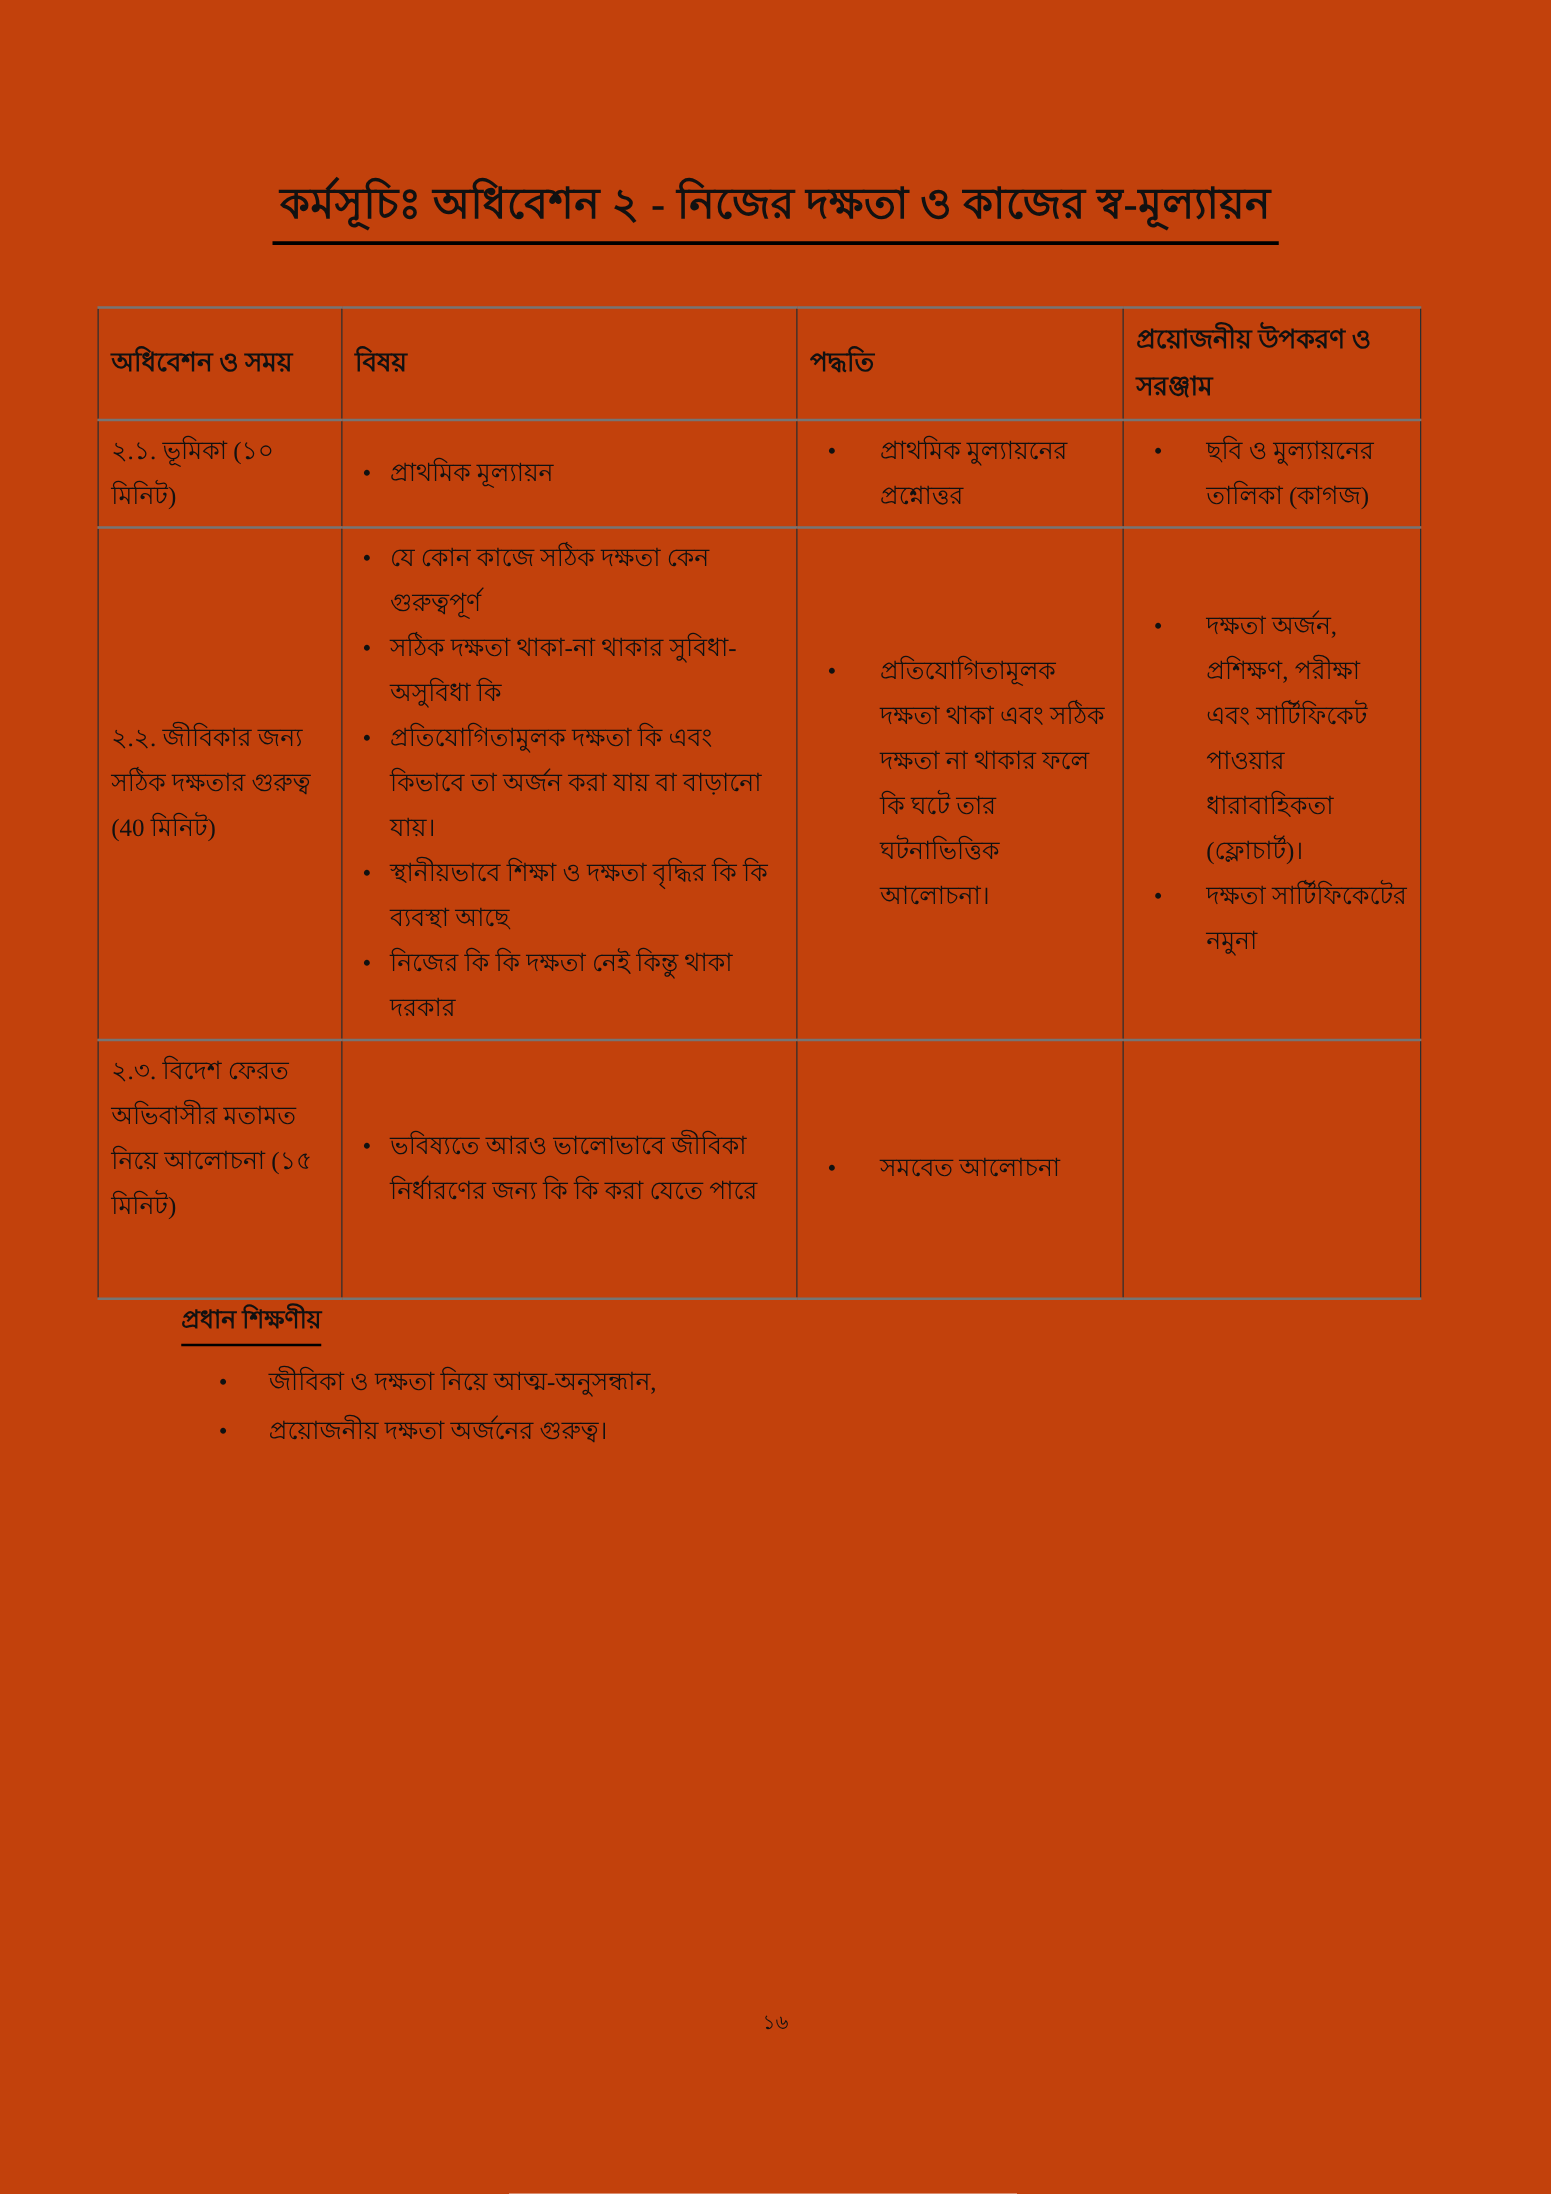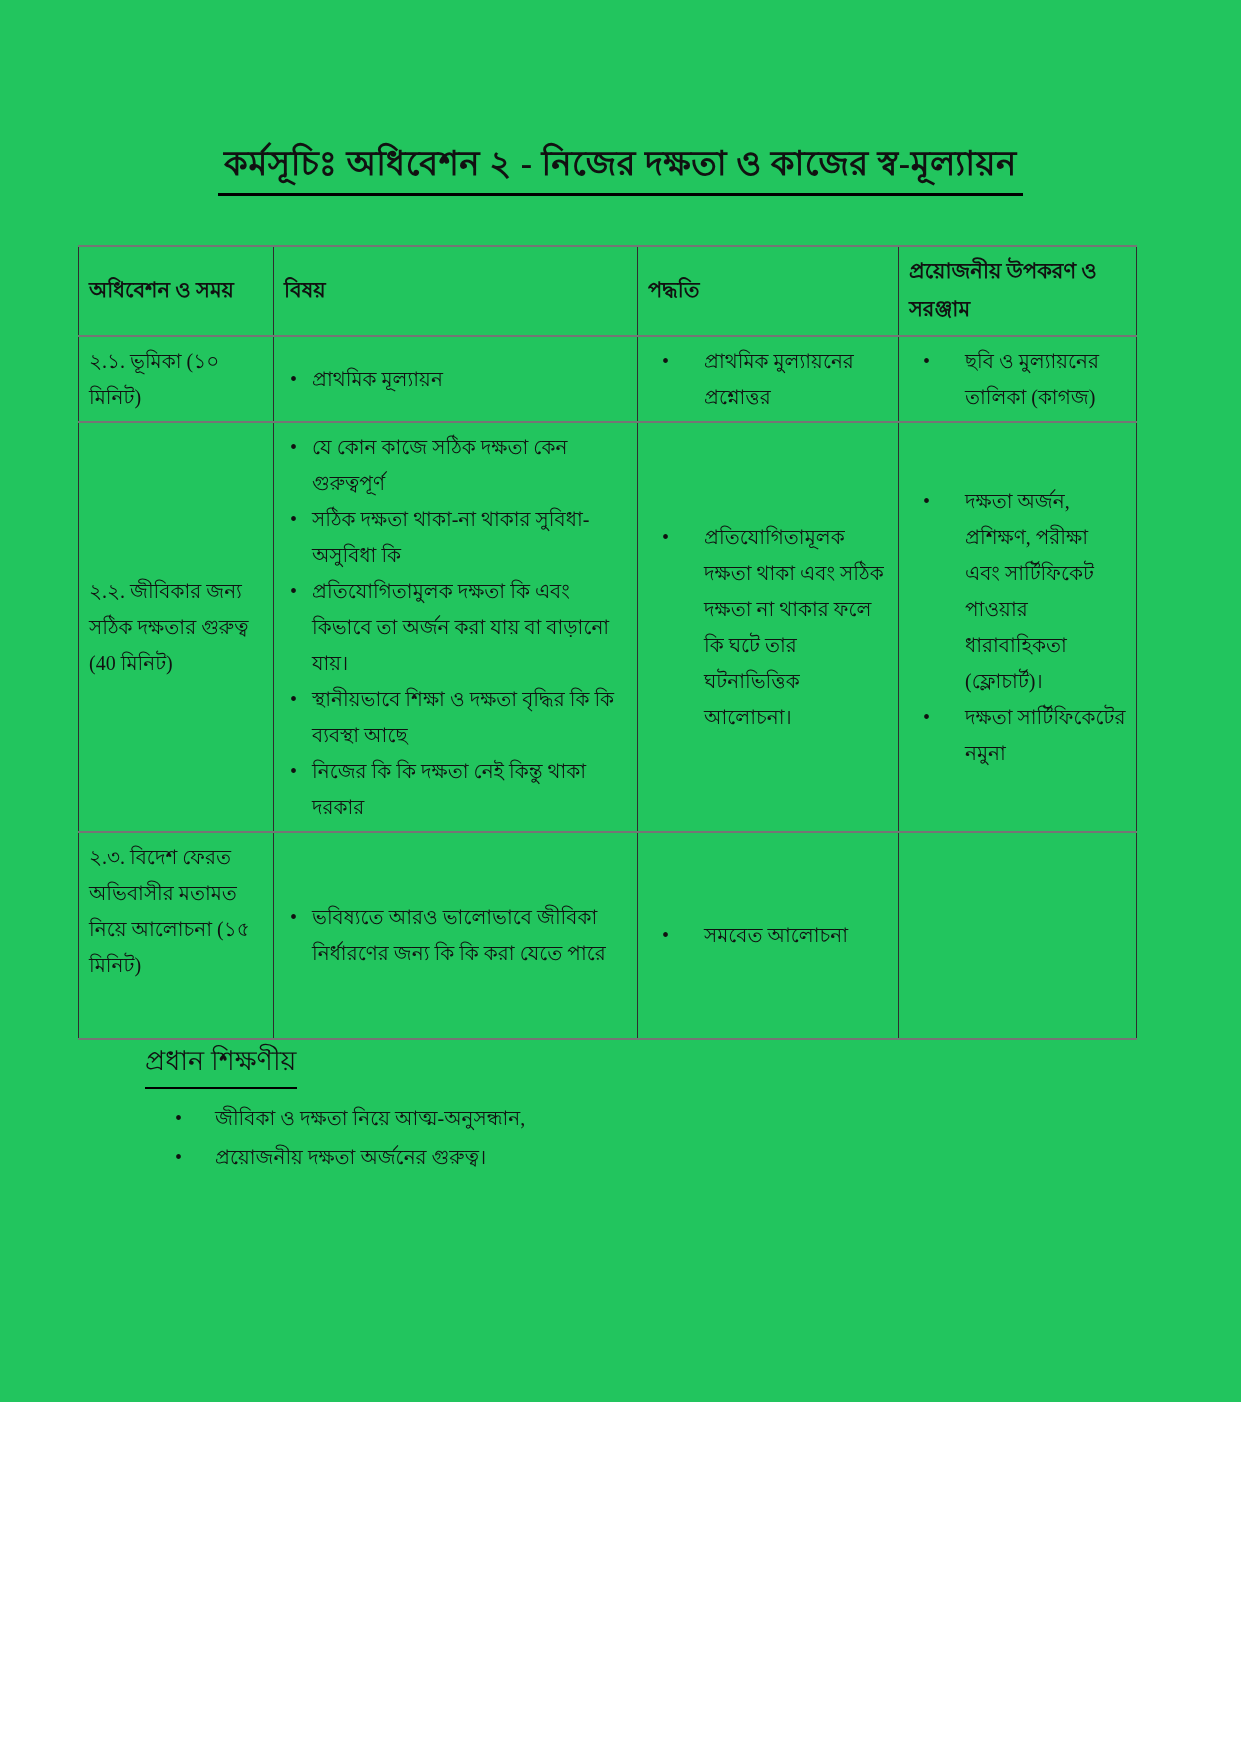--- a/index.html
+++ b/index.html
@@ -1,17 +1,17 @@
 <!DOCTYPE html>
 <html><head>
 <meta charset="utf-8">
 <style>
   html,body { margin:0; padding:0; background:#ffffff; }
   .page {
-    position:relative; width:1241px; height:1402px; background:#22c55e;
+    position:relative; width:1241px; height:1755px; background:#c2410c;
     color:#111; font-family:"Liberation Serif", serif; overflow:hidden;
   }
   
   .title-wrap { position:absolute; top:138px; left:0; width:100%; text-align:center; }
   .doc-title {
     display:inline-block; margin:0; font-size:34px; font-weight:bold; line-height:1.5;
     border-bottom:3px solid #000; padding:0 6px 4px 6px; letter-spacing:0.5px;
   }
   
   table.sched {
@@ -36,21 +36,21 @@
   ul.blist li { position:relative; margin:0; }
   
   ul.topics li { padding-left:28px; }
   ul.topics li::before { content:"\2022"; position:absolute; left:6px; top:0; }
   
   ul.wide li { padding-left:56px; }
   ul.wide li::before { content:"\2022"; position:absolute; left:14px; top:0; }
   
   .key-learn { position:absolute; left:145px; top:1040px; width:800px; }
   .key-heading {
-    display:inline-block; margin:0; font-size:27px; font-weight:normal;
+    display:inline-block; margin:0; font-size:20px; font-weight:bold;
     border-bottom:2px solid #000; padding-bottom:2px;
   }
   ul.klist { list-style:none; margin:10px 0 0 0; padding:0; font-size:20px; line-height:1.95; }
   ul.klist li { position:relative; padding-left:70px; }
   ul.klist li::before { content:"\2022"; position:absolute; left:30px; top:0; }
   
   .pageno {
     position:absolute; top:1605px; left:0; width:100%;
     text-align:center; font-size:16px;
   }

